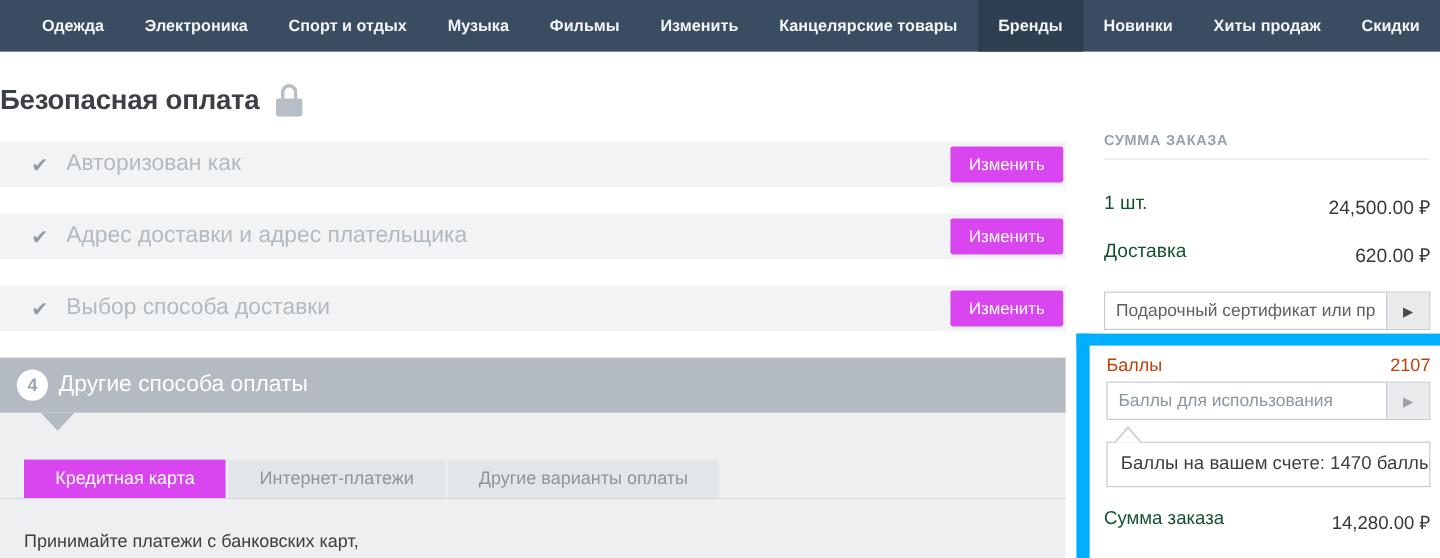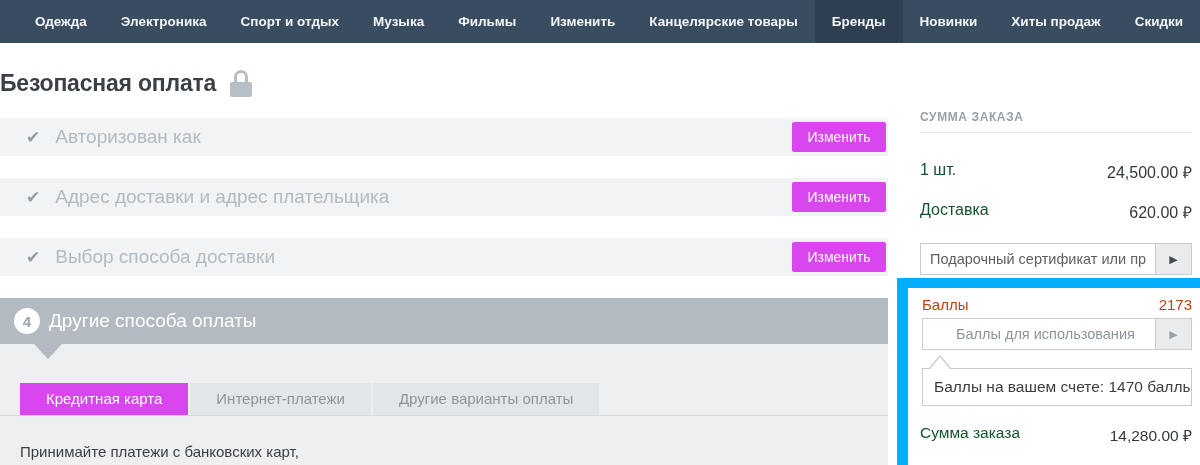--- a/index.html
+++ b/index.html
@@ -235,24 +235,24 @@
     <button class="go-btn">
       <span class="glyph">▶</span>
     </button>
   </div>
 
   <div class="hl-top"></div>
   <div class="hl-left"></div>
 
   <div class="points-row">
     <span class="lbl">Баллы</span>
-    <span class="val">2173</span>
-  </div>
-
-  <div class="side-input" style="top:318px; left:922px; width:270px;padding-left:24px;">
+    <span class="val">2107</span>
+  </div>
+
+  <div class="side-input" style="top:318px; left:922px; width:270px;">
     <input class="ph-light" type="text" placeholder="Баллы для использования" style="">
     <button class="go-btn muted">
       <span class="glyph">▶</span>
     </button>
   </div>
 
   <div class="tooltip-caret-border"></div>
   <div class="tooltip-caret"></div>
   <div class="points-tooltip">Баллы на вашем счете: 1470 баллы.</div>
 

